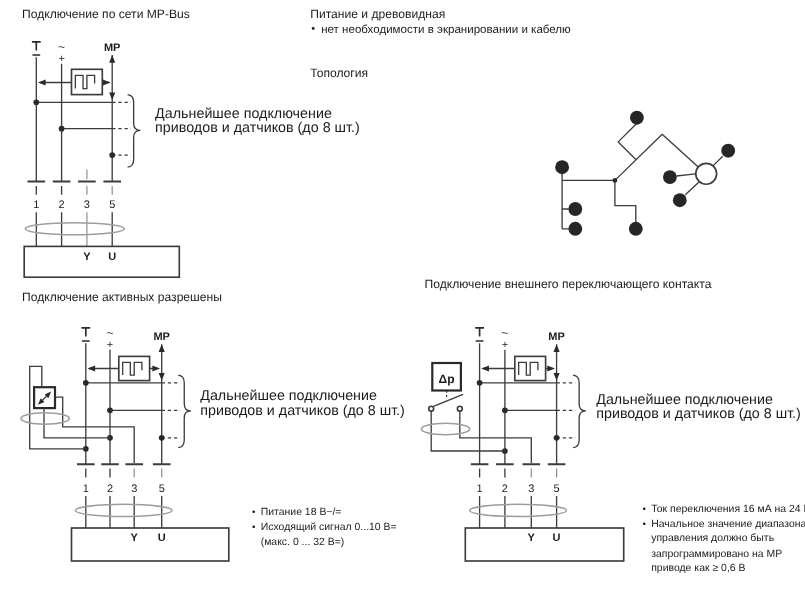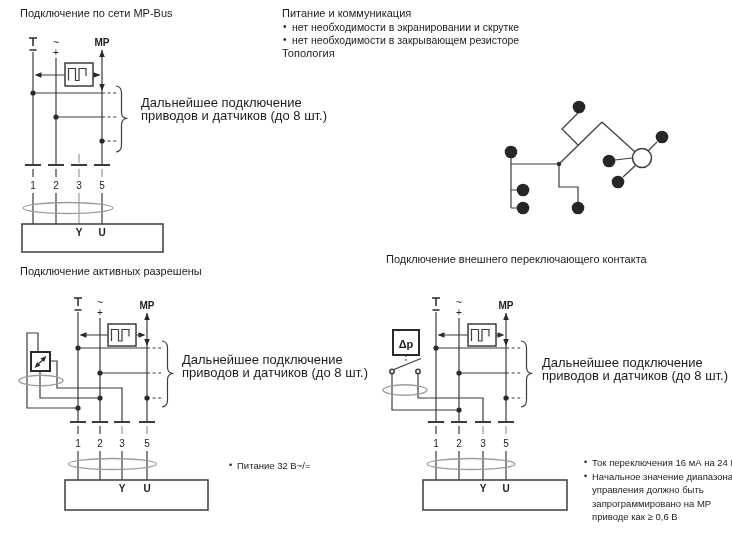--- a/index.html
+++ b/index.html
@@ -5,21 +5,21 @@
   html,body{margin:0;padding:0}
   body{width:732px;height:537px;position:relative;background:#fff;
        font-family:"Liberation Sans","DejaVu Sans",sans-serif;color:#1c1c1c;overflow:hidden}
   .abs{position:absolute}
   .h-title{font-size:11px;font-weight:400;white-space:nowrap}
   .tb{width:240px}
   .tb p{font-size:10.5px;line-height:12.5px;margin:2px 0 0}
   .tb ul{list-style:none;margin:2px 0 0;padding:0;font-size:10.5px;line-height:12.5px}
   .tb ul li{position:relative;padding-left:10px;margin:0}
   .tb ul li::before{content:"\2022";position:absolute;left:1px;top:0;font-size:10px}
-  .tb .h2{margin-top:1px}
+  .tb .h2{margin-top:27px}
   .note{font-size:13px;line-height:12.5px;color:#1c1c1c}
   .note span{display:block;white-space:nowrap}
   ul.sb{list-style:none;margin:0;padding:0;font-size:9.5px;line-height:13.5px}
   ul.sb li{position:relative;padding-left:8px}
   ul.sb li::before{content:"\2022";position:absolute;left:0;top:0;font-size:9px}
   svg{position:absolute;left:0;top:0}
   .w{stroke:#3c3c3c;stroke-width:1.2;fill:none;stroke-linecap:butt}
   .bar{stroke:#3c3c3c;stroke-width:1.9;fill:none}
   .sym{stroke:#2a2a2a;stroke-width:1.5;fill:none}
   .bx{stroke:#3c3c3c;stroke-width:1.5;fill:none}
@@ -221,24 +221,23 @@
       <rect class="bx" x="423" y="480" width="144" height="30"></rect>
       <text class="yu" x="483" y="492">Y</text>
       <text class="yu" x="506" y="492">U</text>
     </g>
   </g>
 </svg>
 
 <div class="abs h-title" style="left:20px;top:7px">Подключение по сети MP-Bus</div>
 
 <div class="abs tb" style="left:282px;top:7px">
-  <div class="h-title">Питание и коммуникация</div>
+  <div class="h-title">Питание и древовидная</div>
   <ul>
-    <li>нет необходимости в экранировании и скрутке</li>
-    <li>нет необходимости в закрывающем резисторе</li>
+    <li>нет необходимости в экранировании и кабелю</li>
   </ul>
   <div class="h-title h2">Топология</div>
 </div>
 
 <div class="abs note" style="left:141px;top:97px">
   <span>Дальнейшее подключение</span>
   <span>приводов и датчиков (до 8 шт.)</span>
 </div>
 
 <div class="abs h-title" style="left:20px;top:265px">Подключение активных разрешены</div>
@@ -248,19 +247,20 @@
   <span>Дальнейшее подключение</span>
   <span>приводов и датчиков (до 8 шт.)</span>
 </div>
 
 <div class="abs note" style="left:542px;top:357px">
   <span>Дальнейшее подключение</span>
   <span>приводов и датчиков (до 8 шт.)</span>
 </div>
 
 <ul class="abs sb" style="left:229px;top:459px;width:132px">
-  <li>Питание 32 В~/=</li>
+  <li>Питание 18 В~/=</li>
+  <li>Исходящий сигнал 0...10 В= (макс. 0 ... 32 В=)</li>
 </ul>
 
 <ul class="abs sb" style="left:584px;top:456px;width:162px">
   <li>Ток переключения 16 мА на 24 В</li>
   <li>Начальное значение диапазона управления должно быть запрограммировано на MP приводе как ≥ 0,6 В</li>
 </ul>
 
 </body></html>

